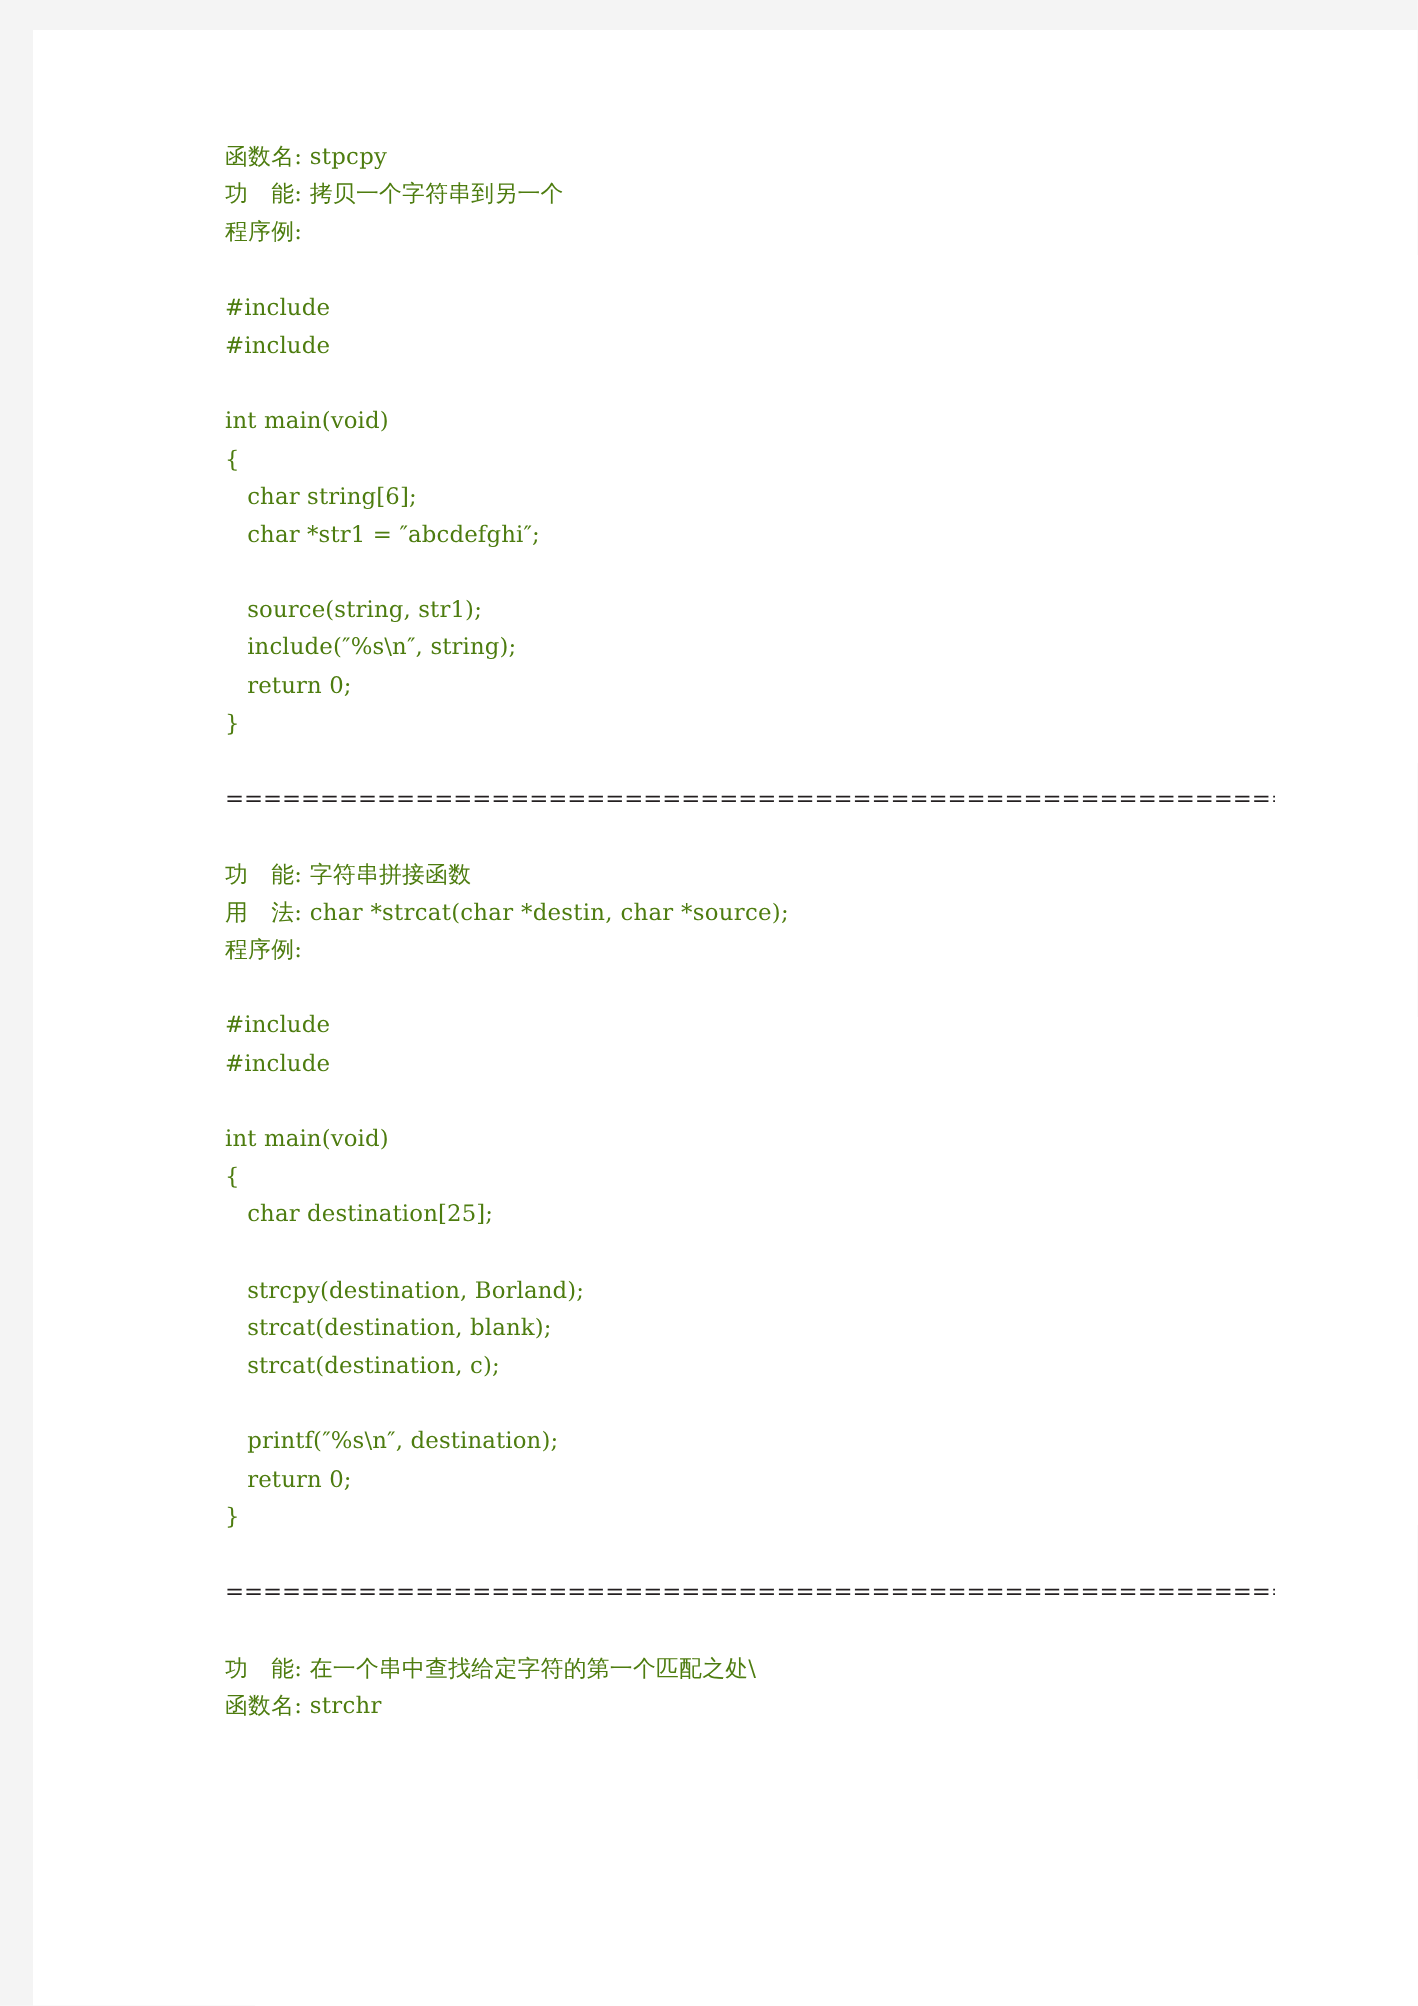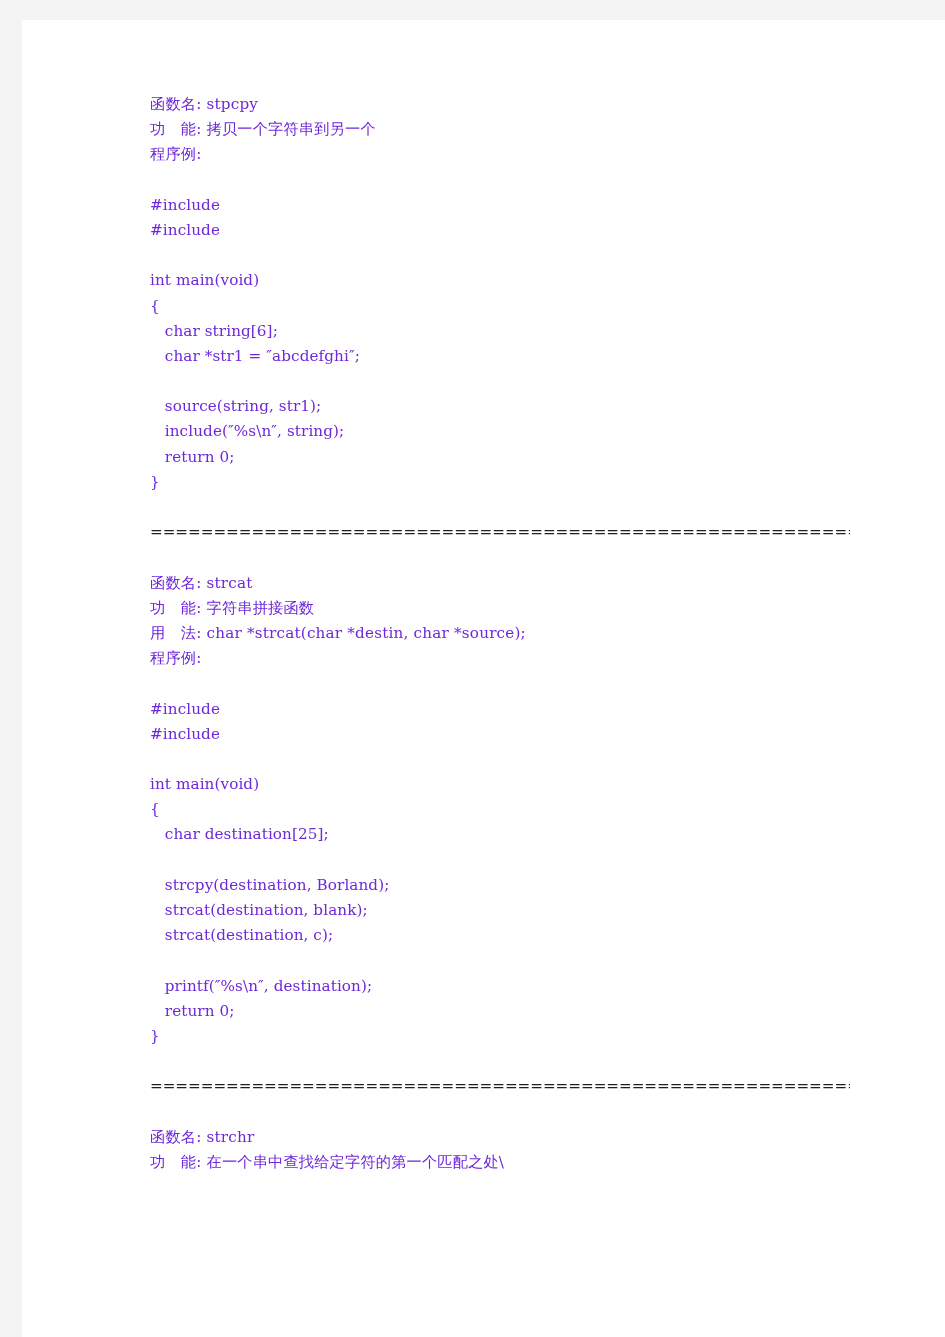--- a/index.html
+++ b/index.html
@@ -25,21 +25,21 @@
   #doc-body {
     position: absolute;
     left: 128px;
     top: 72px;
     width: 700px;
   }
   .line {
     font-family: "DejaVu Serif", "Liberation Serif", serif;
     font-size: 15.2px;
     line-height: 25.2px;
-    color: #6d28d9;
+    color: #4d7c0f;
     white-space: pre;
     letter-spacing: 0.1px;
     height: 25.2px;
   }
   .line.cn {
     letter-spacing: 0.2px;
   }
   .line.blank {
     height: 25.2px;
   }
@@ -72,21 +72,20 @@
     <div class="line">   char string[6];</div>
     <div class="line">   char *str1 = ″abcdefghi″;</div>
     <div class="line blank"></div>
     <div class="line">   source(string, str1);</div>
     <div class="line">   include(″%s\n″, string);</div>
     <div class="line">   return 0;</div>
     <div class="line">}</div>
     <div class="line blank"></div>
     <div class="sep">================================================================</div>
     <div class="line blank"></div>
-    <div class="line cn">函数名: strcat</div>
     <div class="line cn">功　能: 字符串拼接函数</div>
     <div class="line cn">用　法: char *strcat(char *destin, char *source);</div>
     <div class="line cn">程序例:</div>
     <div class="line blank"></div>
     <div class="line">#include</div>
     <div class="line">#include</div>
     <div class="line blank"></div>
     <div class="line">int main(void)</div>
     <div class="line">{</div>
     <div class="line">   char destination[25];</div>
@@ -94,17 +93,17 @@
     <div class="line">   strcpy(destination, Borland);</div>
     <div class="line">   strcat(destination, blank);</div>
     <div class="line">   strcat(destination, c);</div>
     <div class="line blank"></div>
     <div class="line">   printf(″%s\n″, destination);</div>
     <div class="line">   return 0;</div>
     <div class="line">}</div>
     <div class="line blank"></div>
     <div class="sep">================================================================</div>
     <div class="line blank"></div>
+    <div class="line cn">功　能: 在一个串中查找给定字符的第一个匹配之处\</div>
     <div class="line cn">函数名: strchr</div>
-    <div class="line cn">功　能: 在一个串中查找给定字符的第一个匹配之处\</div>
 
   </div>
 </div>
 
 </body></html>

